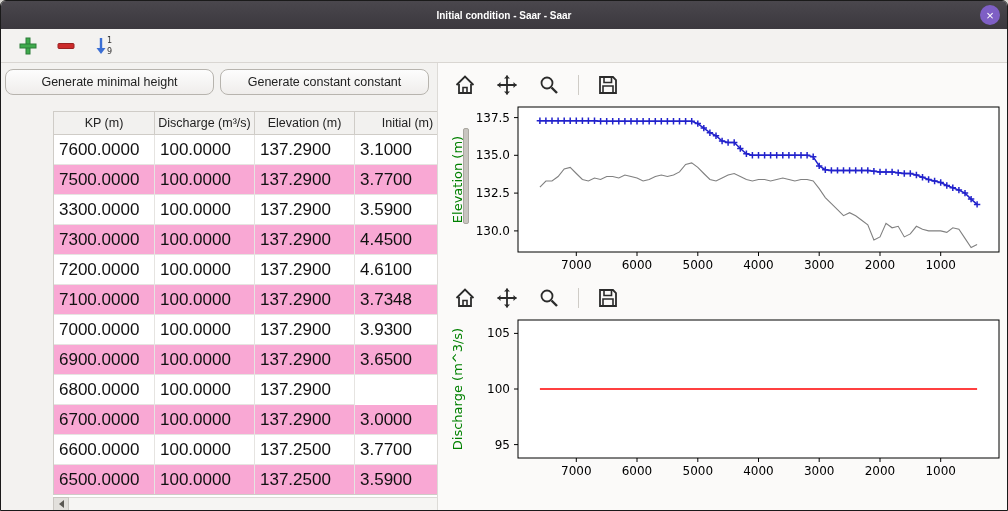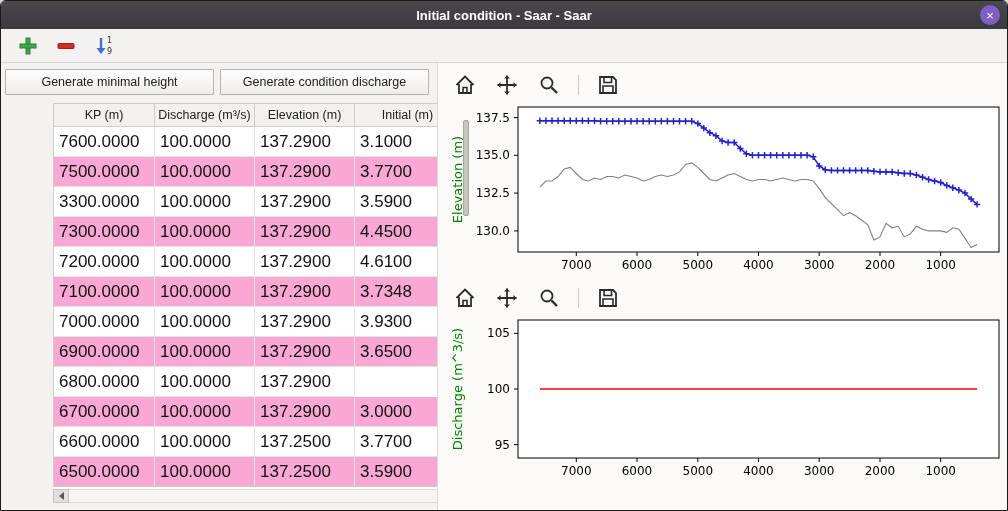--- a/index.html
+++ b/index.html
@@ -3,41 +3,41 @@
 <meta charset="utf-8">
 <style>
   * { box-sizing: border-box; margin: 0; padding: 0; }
   html,body { background:#d8d6d2; font-family:"Liberation Sans", sans-serif; }
   .window { position:relative; width:1008px; height:511px; border:1px solid #1a1a1a;
             border-radius:6px 6px 0 0; overflow:hidden; background:#f3f2f0; }
 
   
   .titlebar { height:28px; background:linear-gradient(#4a474d,#3b383e); display:flex;
               align-items:center; justify-content:center; position:relative; }
-  .titlebar .title { color:#ffffff; font-size:13px; font-weight:bold; }
+  .titlebar .title { color:#ffffff; font-size:10px; font-weight:bold; }
   .close-btn { position:absolute; right:7px; top:4px; width:20px; height:20px; border-radius:50%;
                background:#7e5fc5; color:#fff; display:flex; align-items:center; justify-content:center;
                font-size:13px; cursor:pointer; line-height:1; }
 
   
   .toolbar { height:34px; background:#f3f2f0; border-bottom:1px solid #d9d6d2;
              display:flex; align-items:center; gap:12px; padding-left:14px; }
   .tool-btn { width:26px; height:26px; display:flex; align-items:center; justify-content:center;
               border:none; background:transparent; cursor:pointer; }
 
   
   .content { display:flex; height:448px; }
   .left-panel { width:436px; padding:6px 0 0 4px; }
   .btn-row { display:flex; gap:6px; width:424px; }
   .gen-btn { flex:1; height:26px; font-family:"Liberation Sans",sans-serif; font-size:12.5px;
              background:linear-gradient(#fdfdfd,#efedeb); border:1px solid #b7b4ae;
-             border-radius:1px; cursor:pointer; color:#222; }
-
-  
-  .table-wrap { display:flex; margin-top:8px;padding-left:48px; }
+             border-radius:8px; cursor:pointer; color:#222; }
+
+  
+  .table-wrap { display:flex; margin-top:16px;padding-left:48px; }
   .table-main { width:408px; background:#fff; }
   .thead { display:flex; height:24px; }
   .hcell { background:#f2f1ef; border:1px solid #cfccc7; border-left:none; font-size:12.5px;
            display:flex; align-items:center; justify-content:center; color:#222; }
   .hcell:first-child { border-left:1px solid #cfccc7; }
   .c0{width:102px}.c1{width:100px}.c2{width:100px}.c3{width:106px}
   .tbody { height:360px; border-left:1px solid #cfccc7; border-right:1px solid #cfccc7;
            border-bottom:1px solid #cfccc7; overflow:hidden; }
   .trow { display:flex; height:30px; background:#ffffff; }
   .trow.alt { background:#f9a8d4; }
@@ -106,21 +106,21 @@
         <text x="14" y="19" font-size="8" fill="#333" font-family="DejaVu Sans, sans-serif">9</text>
       </svg>
     </button>
   </div>
 
   <div class="content">
 
     <div class="left-panel">
       <div class="btn-row">
         <button class="gen-btn">Generate minimal height</button>
-        <button class="gen-btn">Generate condition discharge</button>
+        <button class="gen-btn">Generate constant constant</button>
       </div>
 
       <div class="table-wrap">
         <div class="table-main">
           <div class="thead">
             <div class="hcell c0">KP (m)</div>
             <div class="hcell c1">Discharge (m³/s)</div>
             <div class="hcell c2">Elevation (m)</div>
             <div class="hcell c3">Initial (m)</div>
           </div>

